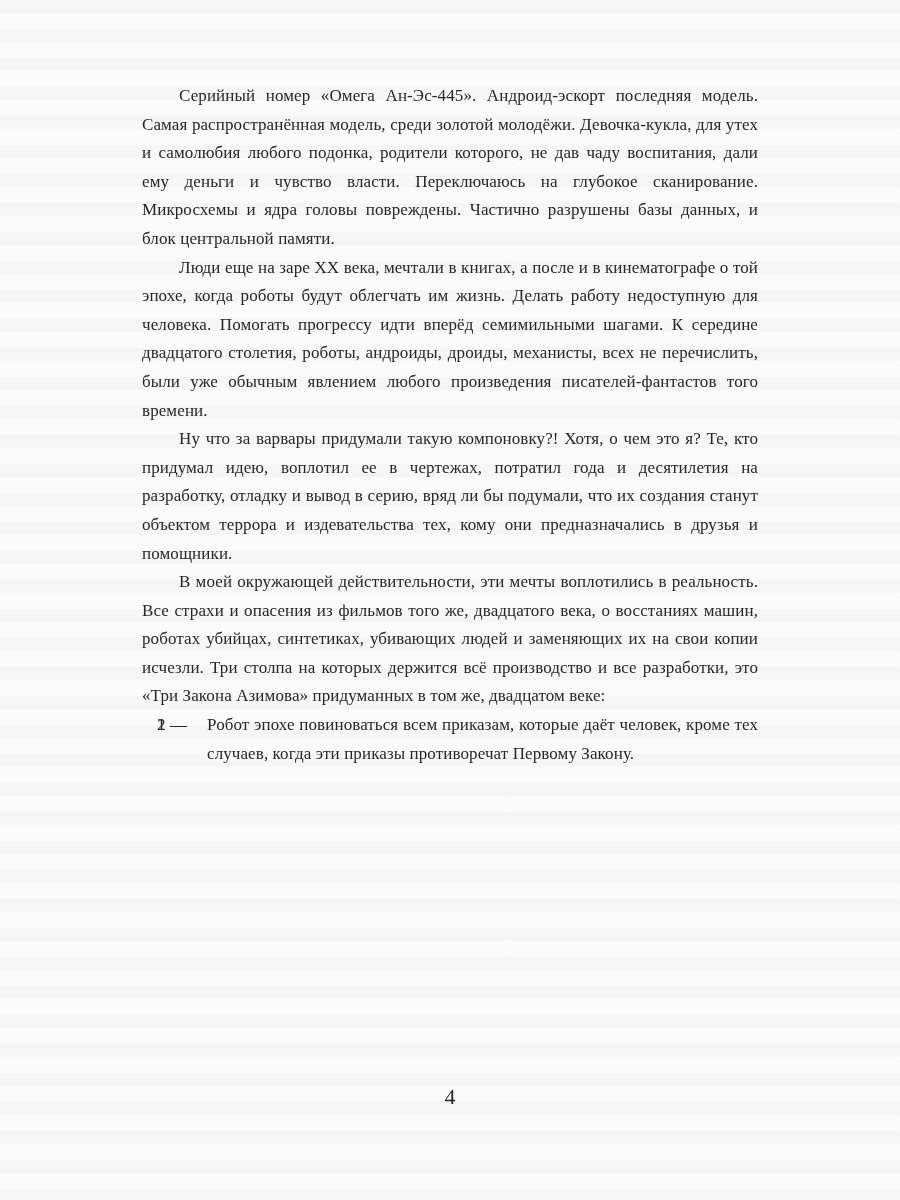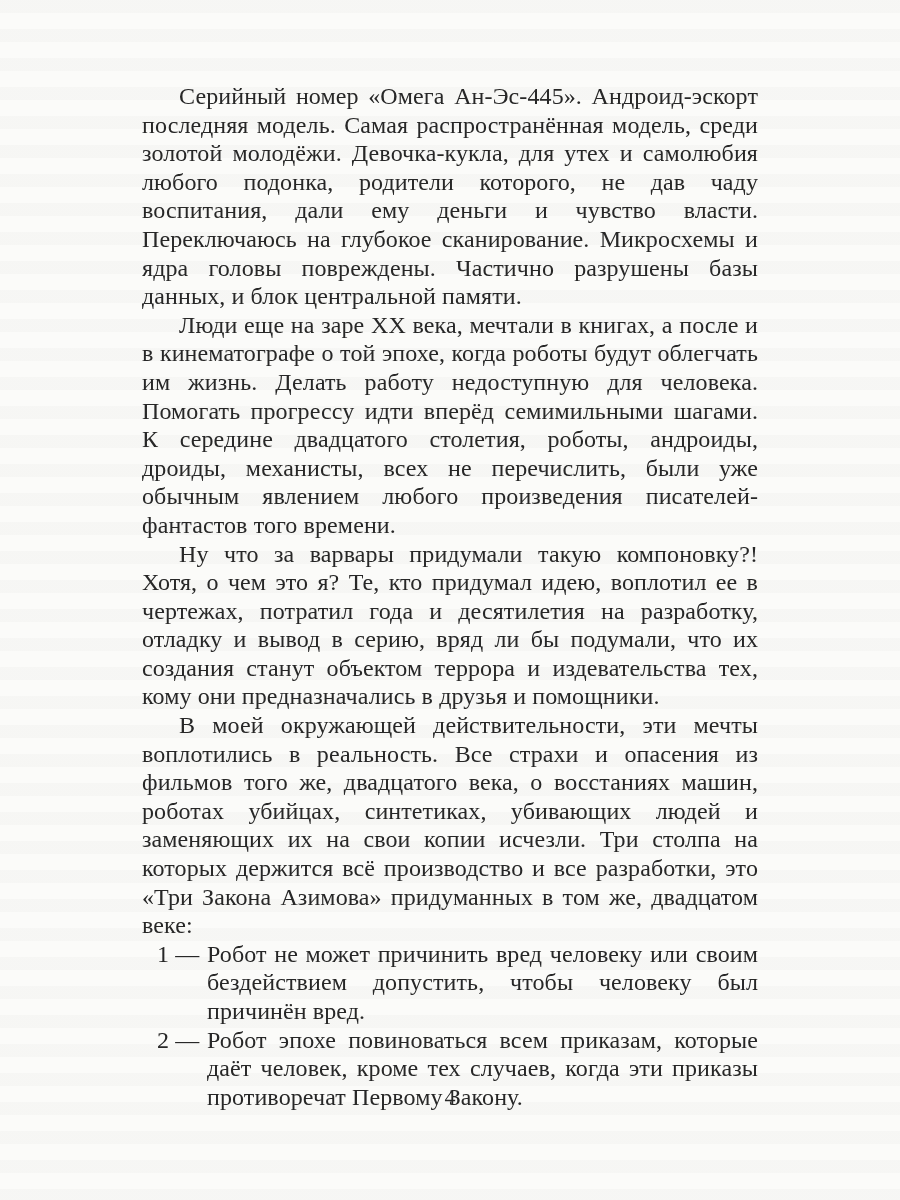--- a/index.html
+++ b/index.html
@@ -32,21 +32,21 @@
       rgba(255,255,255,0.0) 13px,
       rgba(255,255,255,0.0) 29px
     );
     pointer-events: none;
   }
   .text-block {
     position: absolute;
     left: 142px;
     top: 82px;
     width: 616px;
-    font-size: 24px;
+    font-size: 17px;
     line-height: 28.6px;
     text-align: justify;
     letter-spacing: 0.1px;
     hyphens: auto;
     -webkit-hyphens: auto;
   }
   .text-block p {
     margin: 0;
     padding: 0;
     text-indent: 37px;
@@ -85,21 +85,20 @@
 <div class="page">
   <div class="text-block">
     <p>Серийный номер «Омега Ан-Эс-445». Андроид-эскорт последняя модель. Самая распространённая модель, среди золотой молодёжи. Девочка-кукла, для утех и самолюбия любого подонка, родители которого, не дав чаду воспитания, дали ему деньги и чувство власти. Переключаюсь на глубокое сканирование. Микросхемы и ядра головы повреждены. Частично разрушены базы данных, и блок центральной памяти.</p>
     <p>Люди еще на заре XX века, мечтали в книгах, а после и в кинематографе о той эпохе, когда роботы будут облегчать им жизнь. Делать работу недоступную для человека. Помогать прогрессу идти вперёд семимильными шагами. К середине двадцатого столетия, роботы, андроиды, дроиды, механисты, всех не перечислить, были уже обычным явлением любого произведения писателей-фантастов того времени.</p>
     <p>Ну что за варвары придумали такую компоновку?! Хотя, о чем это я? Те, кто придумал идею, воплотил ее в чертежах, потратил года и десятилетия на разработку, отладку и вывод в серию, вряд ли бы подумали, что их создания станут объектом террора и издевательства тех, кому они предназначались в друзья и помощники.</p>
     <p>В моей окружающей действительности, эти мечты воплотились в реальность. Все страхи и опасения из фильмов того же, двадцатого века, о восстаниях машин, роботах убийцах, синтетиках, убивающих людей и заменяющих их на свои копии исчезли. Три столпа на которых держится всё производство и все разработки, это «Три Закона Азимова» придуманных в том же, двадцатом веке:</p>
 
     <div class="law-list">
       <div class="law-item">
         <span class="law-marker">1 —</span>
-        <span class="law-text">Робот не может причинить вред человеку или своим бездействием допустить, чтобы человеку был причинён вред.</span>
       </div>
       <div class="law-item">
         <span class="law-marker">2 —</span>
         <span class="law-text">Робот эпохе повиноваться всем приказам, которые даёт человек, кроме тех случаев, когда эти приказы противоречат Первому Закону.</span>
       </div>
     </div>
   </div>
 
   <div class="page-number">4</div>
 </div>

